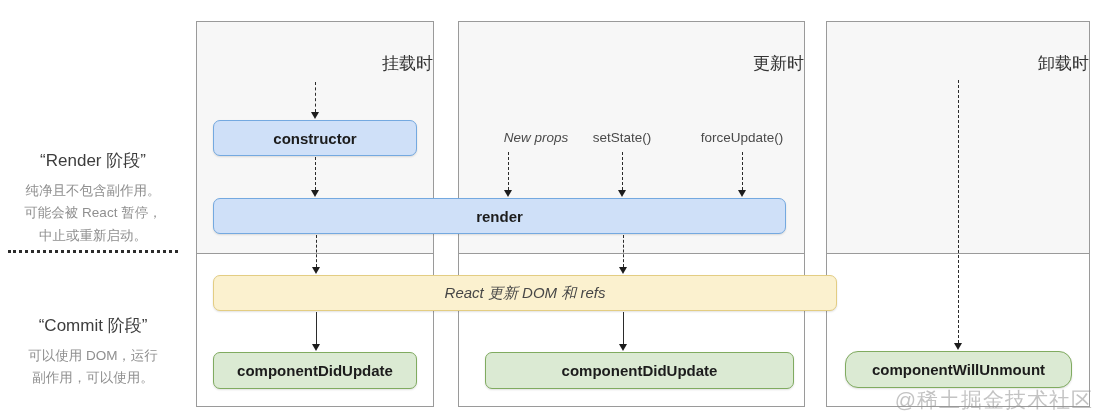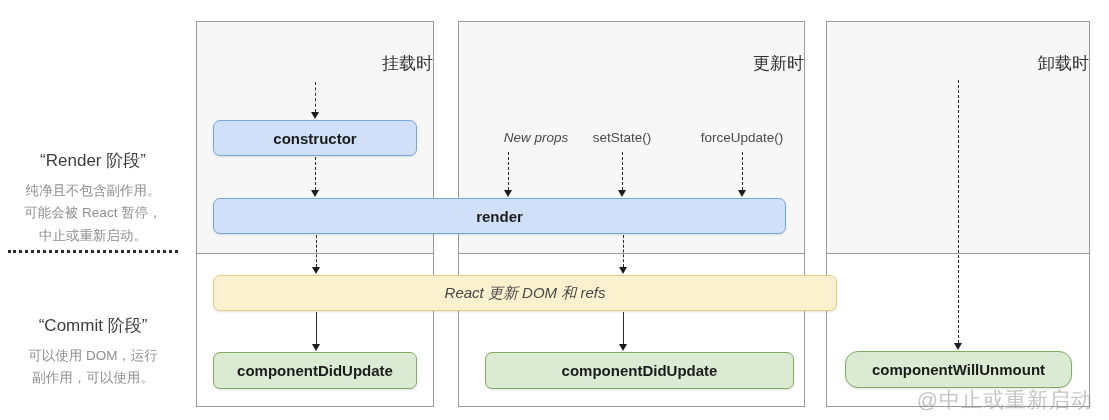--- a/index.html
+++ b/index.html
@@ -143,15 +143,15 @@
   <div class="arrow solid a-dom-cdu"></div>
   <div class="arrow a-unmount-cwu"></div>
 
   <div class="box blue box-render">render</div>
   <div class="box blue box-constructor">constructor</div>
   <div class="box yellow box-react-dom">React 更新 DOM 和 refs</div>
   <div class="box green box-cdm">componentDidUpdate</div>
   <div class="box green box-cdu">componentDidUpdate</div>
   <div class="box green box-cwu">componentWillUnmount</div>
 
-  <div class="watermark">@中止或重新启动</div>
+  <div class="watermark">@稀土掘金技术社区</div>
 
 </div>
 
 </body></html>

